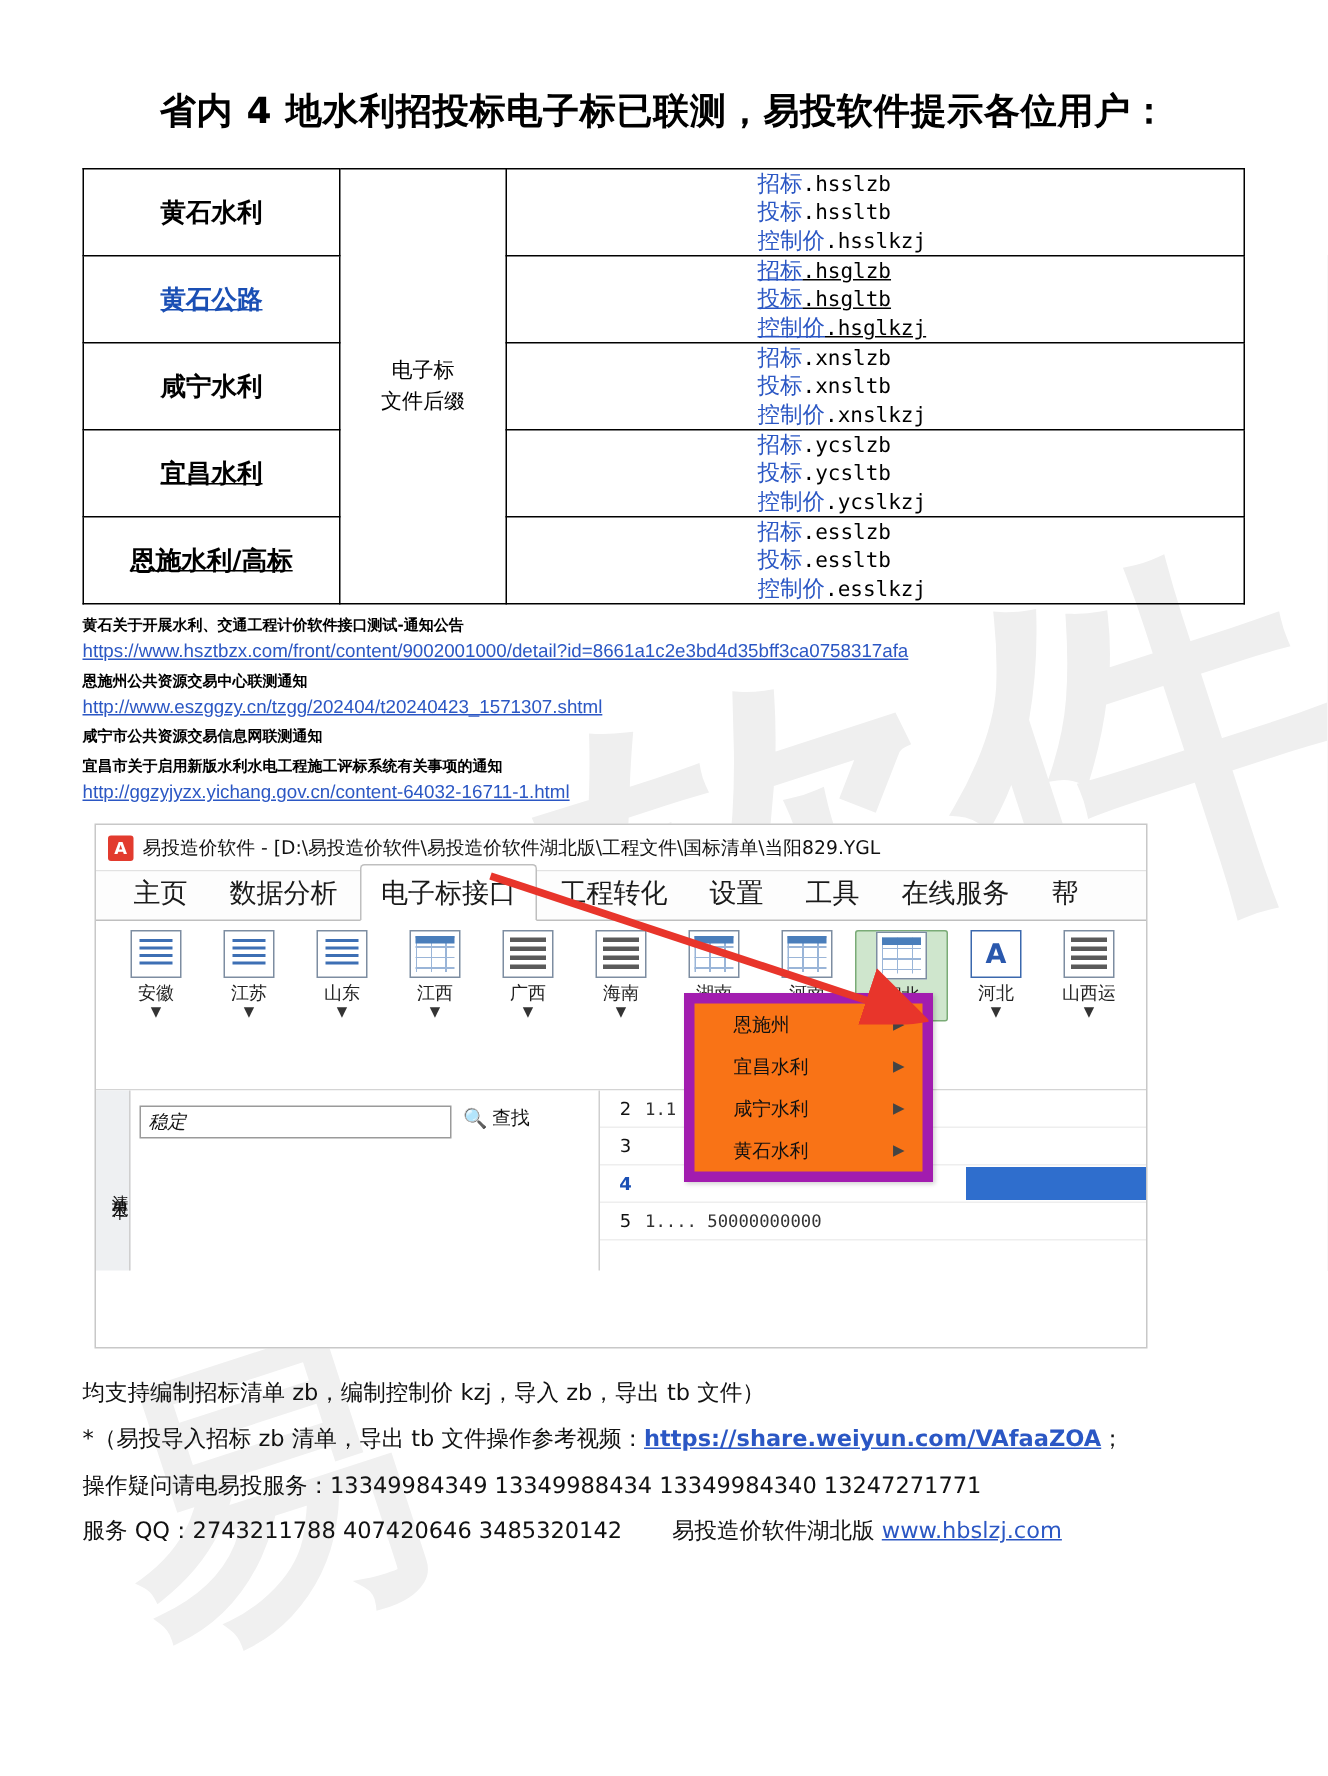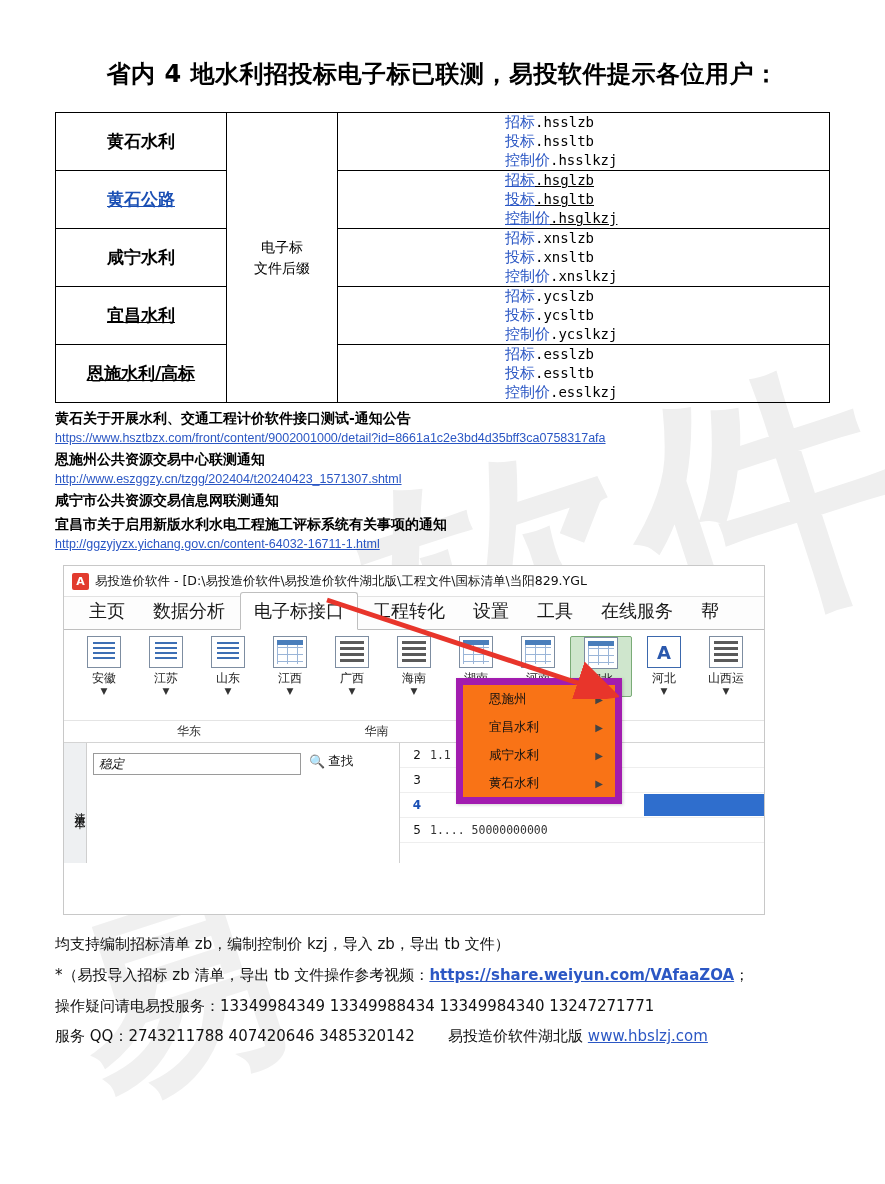--- a/index.html
+++ b/index.html
@@ -119,21 +119,21 @@
     font-size: 14px;
   }
   tr.row-underline .code-label,
   tr.row-underline .code-ext {
     text-decoration: underline;
   }
   .notice-block {
     margin-top: 7px;
   }
   .notice-title {
-    font-size: 14px;
+    font-size: 10px;
     font-weight: bold;
     color: #000;
     font-family: "DejaVu Sans", sans-serif;
     margin: 6px 0 3px 0;
   }
   .notice-url {
     font-size: 12.5px;
     color: #2b57c4;
     text-decoration: underline;
     font-family: "Liberation Sans", sans-serif;
@@ -550,25 +550,20 @@
             <div class="glyph letter"></div>
             <div>河北</div>
             <div class="caret">▼</div>
           </div>
           <div class="rib">
             <div class="glyph lines"></div>
             <div>山西运</div>
             <div class="caret">▼</div>
           </div>
         </div>
-        <div class="ribbon-groups">
-          <div class="rg" style="width:250px">华东</div>
-          <div class="rg" style="width:125px">华南</div>
-          <div class="rg" style="width:185px">华中</div>
-        </div>
       </div>
 
       <svg class="arrow-svg" width="300" height="105">
         <defs>
           <marker id="ah" markerWidth="9" markerHeight="9" refX="2" refY="4.5" orient="auto">
             <path d="M0,0 L9,4.5 L0,9 z" fill="#e8352b"></path>
           </marker>
         </defs>
         <line x1="8" y1="6" x2="268" y2="92" stroke="#e8352b" stroke-width="5" marker-end="url(#ah)"></line>
       </svg>

